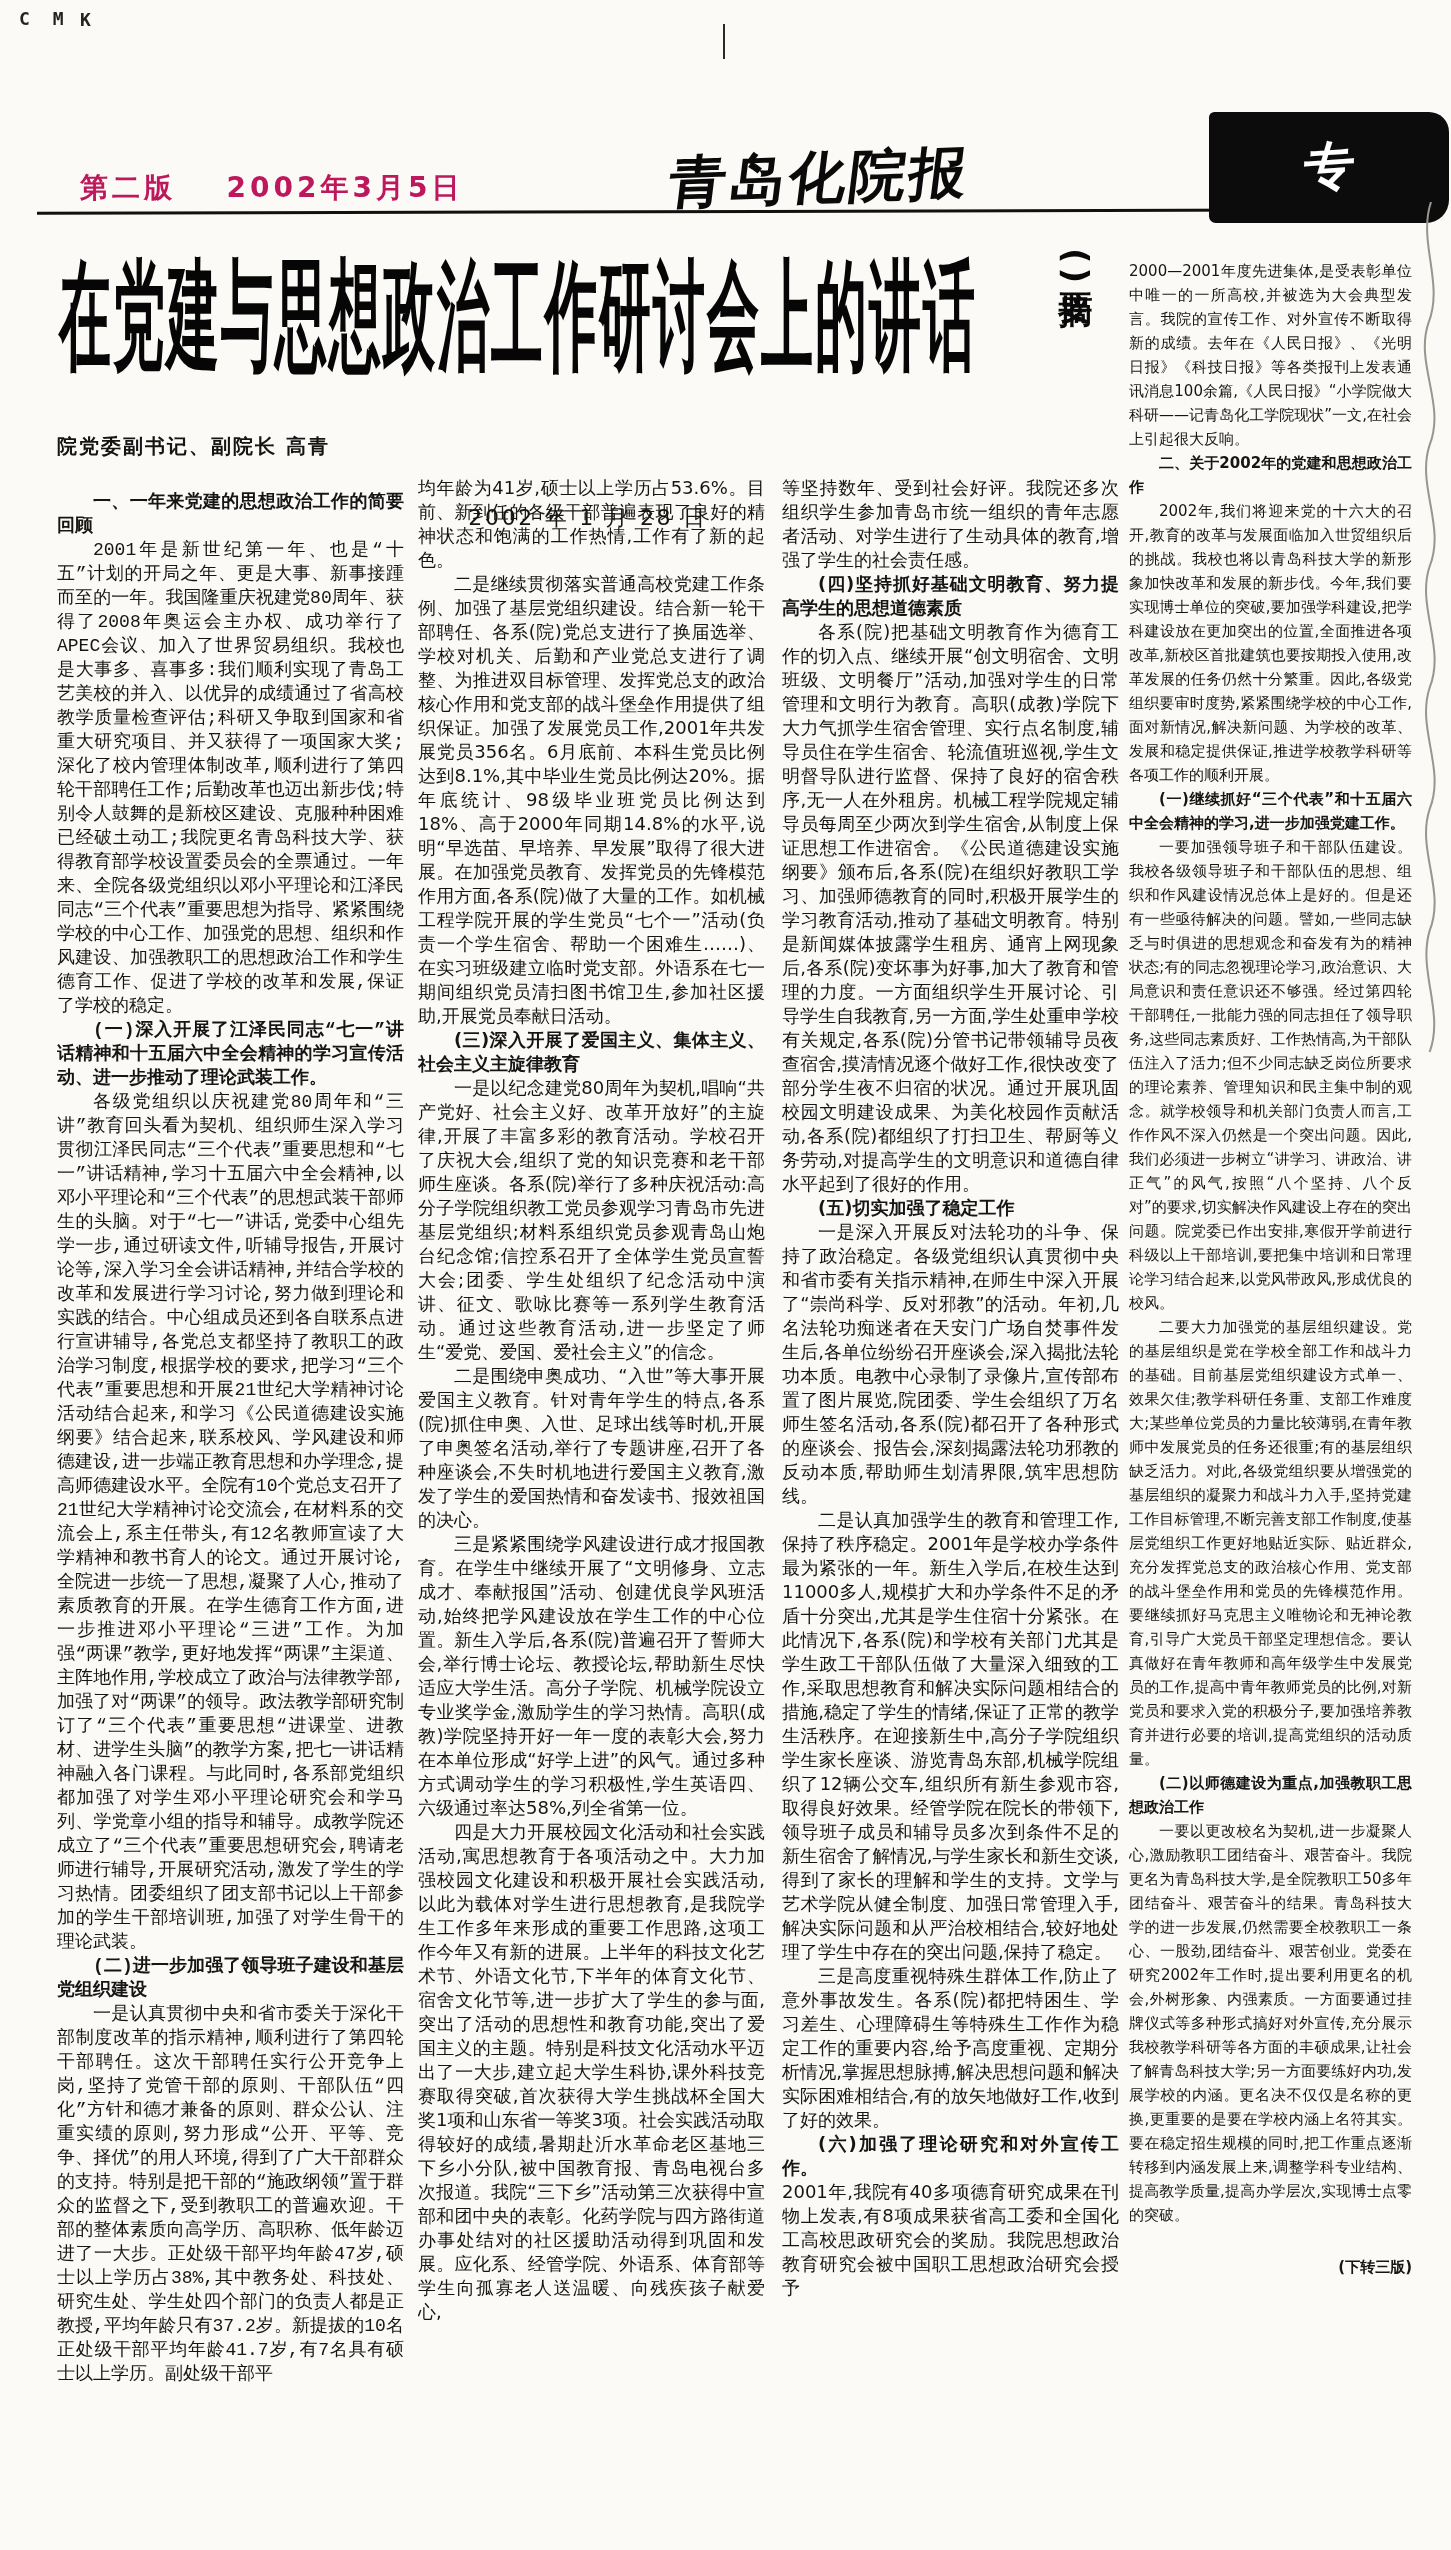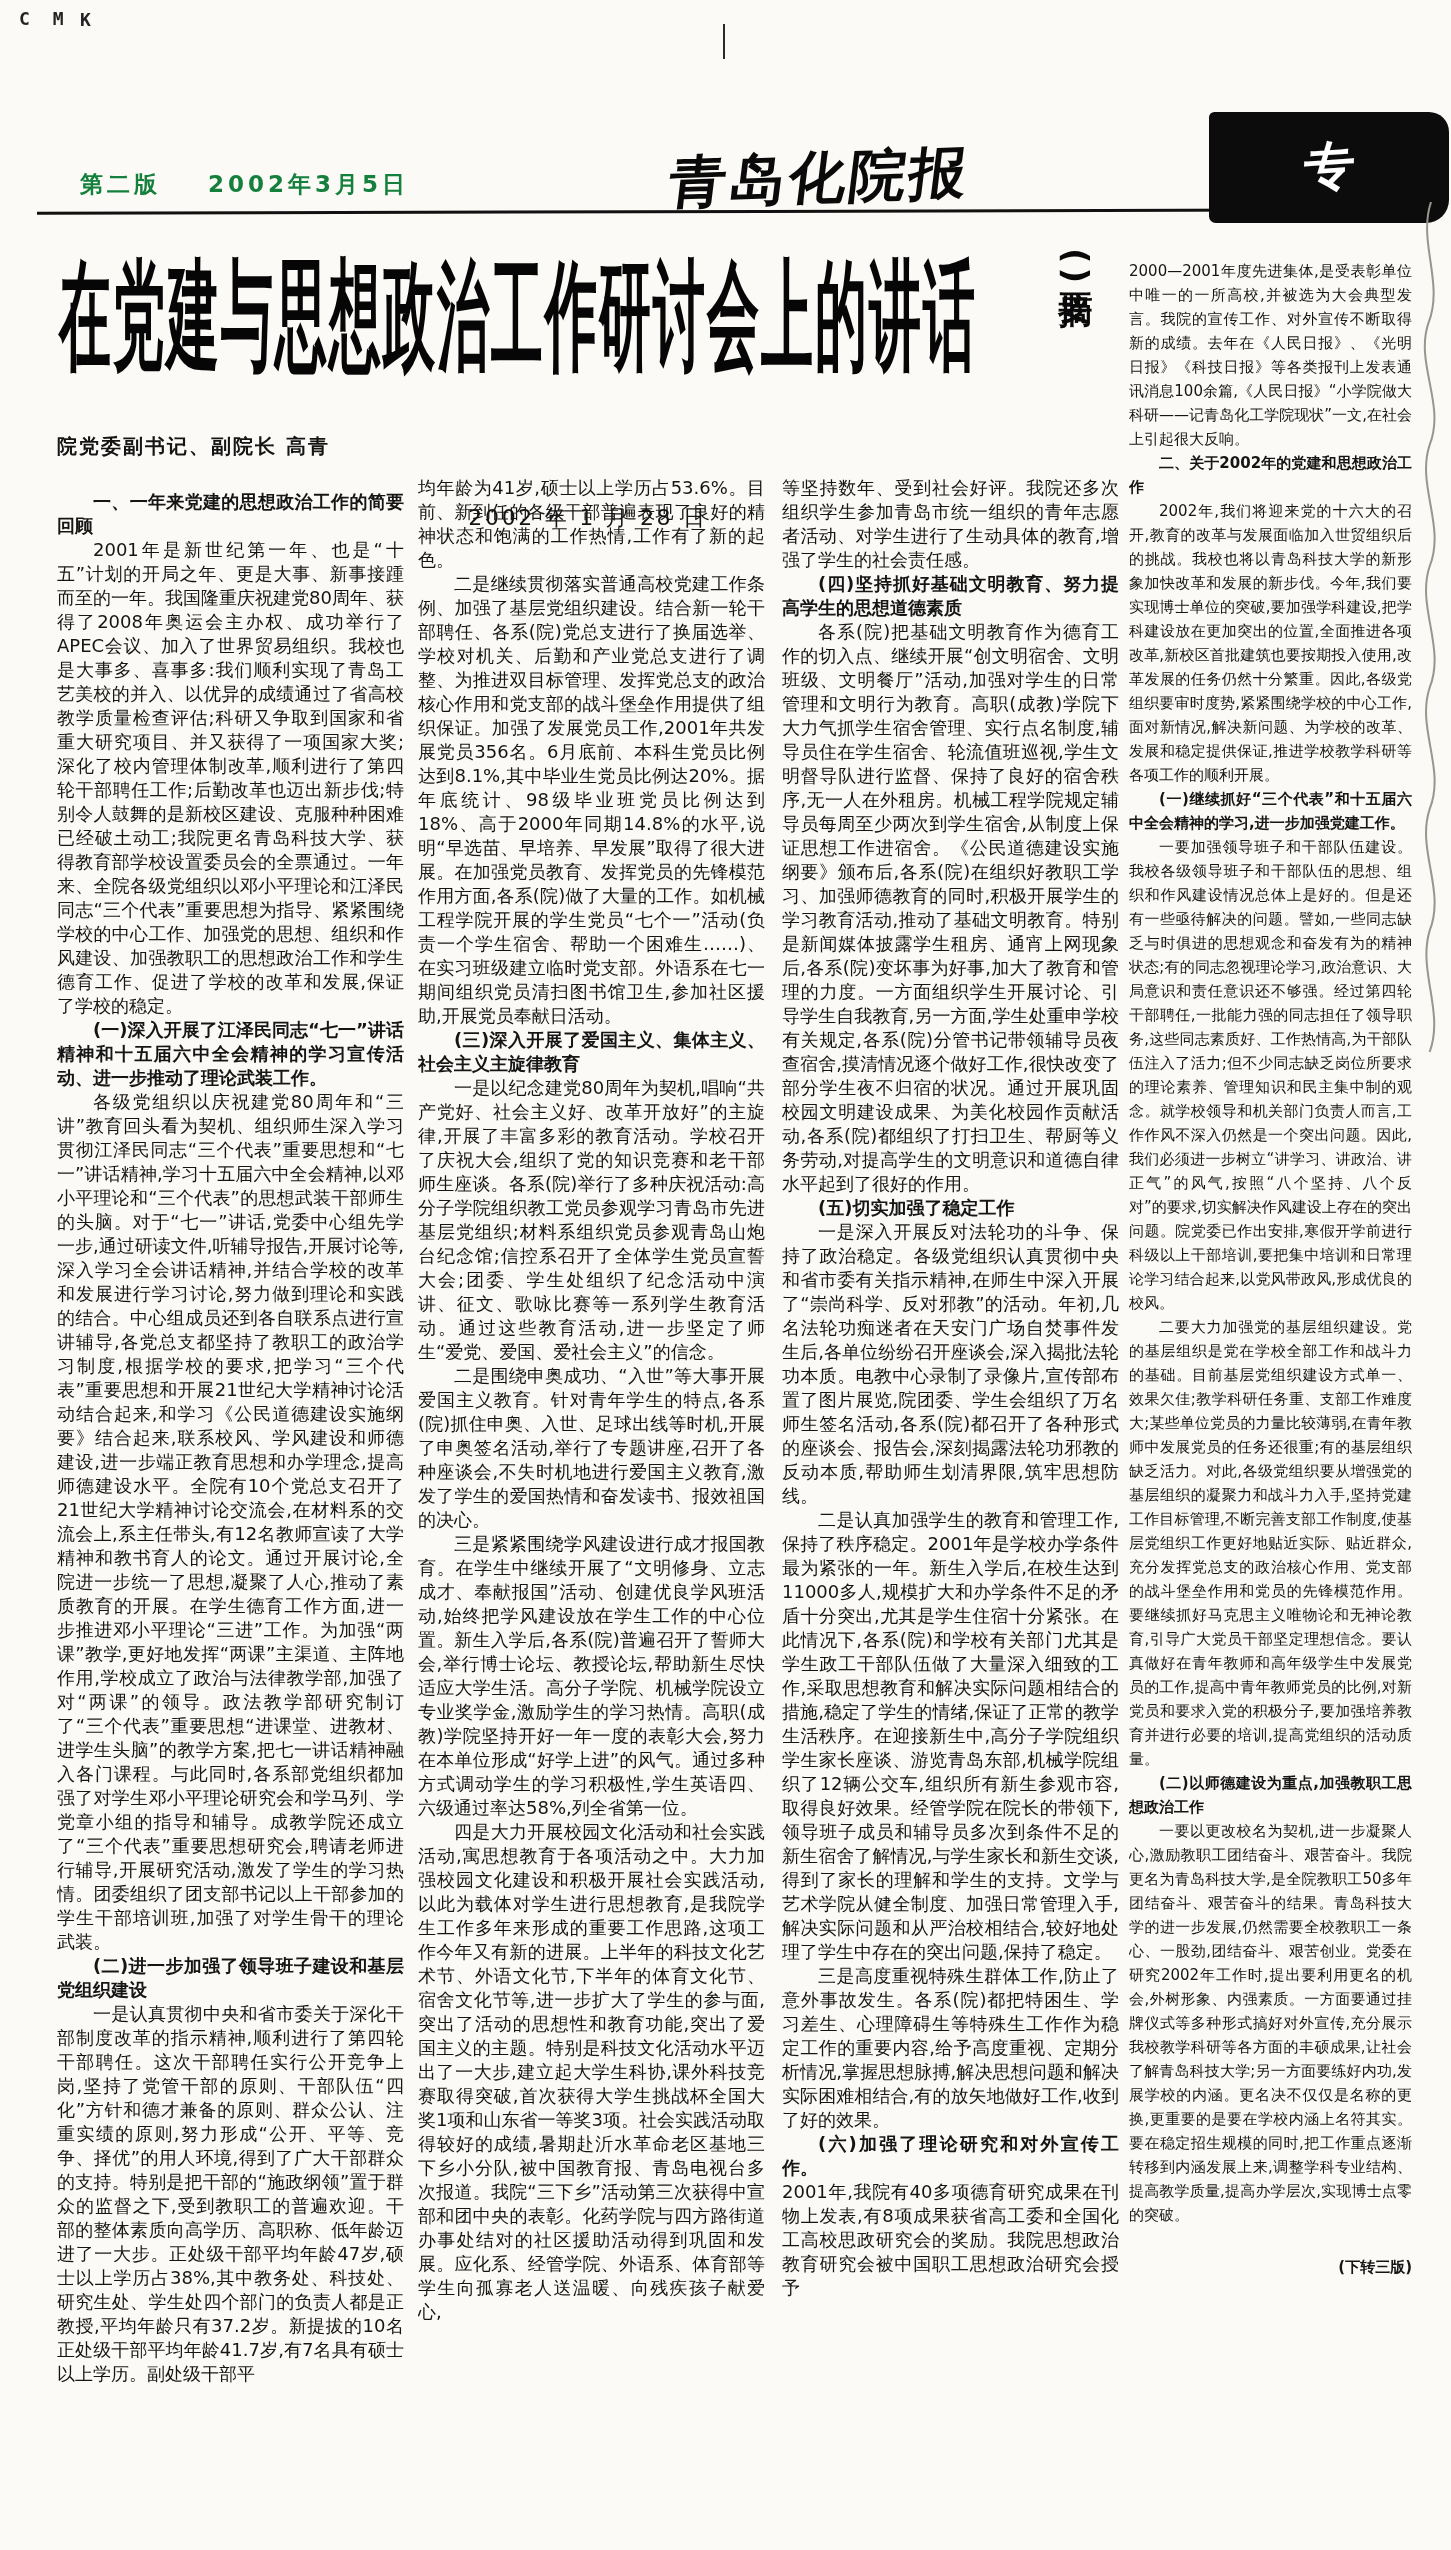--- a/index.html
+++ b/index.html
@@ -6,21 +6,21 @@
   body{
     width:1451px;height:2550px;position:relative;overflow:hidden;
     background:#fbfaf6;color:#141414;
     font-family:"DejaVu Sans",sans-serif;
   }
   .abs{position:absolute;}
   
   .printmark{font-family:"DejaVu Sans Mono",monospace;font-size:18px;color:#222;letter-spacing:6px;font-weight:700;}
   .foldmark{width:2px;height:35px;background:#2a2a2a;}
   
-  .pageinfo{font-size:23px;font-weight:700;letter-spacing:4px;color:#15803d;}
+  .pageinfo{font-size:28px;font-weight:700;letter-spacing:4px;color:#be185d;}
   .rule{height:2.7px;background:#111;transform:rotate(-0.15deg);}
   .masthead{
     width:324px;text-align:center;font-size:57px;font-weight:900;color:#0a0a0a;
     font-family:"DejaVu Serif",serif;
     transform:skewX(-9deg) rotate(-2deg);letter-spacing:2.7px;white-space:nowrap;
   }
   .badge{
     width:240px;height:111px;background:#0c0c0c;
     border-radius:5.4px 20px 23px 6.7px;
     display:flex;align-items:center;justify-content:center;
@@ -71,21 +71,21 @@
   </svg>
 </div>
 
 <div class="abs" style="left:59px;top:237px;height:142px;">
   <div class="headline">在党建与思想政治工作研讨会上的讲话</div>
 </div>
 <div class="abs subtitle" style="left:1053px;top:248px;">(摘要)</div>
 <div class="abs byline" style="left:57px;top:433px;">院党委副书记、副院长  高青</div>
 <div class="abs speechdate" style="left:57px;top:475px;">2002 年 1 月 28 日</div>
 
-<div class="abs col" style="left:57px;top:490px;width:347px;height:1962px;">
+<div class="abs col" style="left:57px;top:490px;width:347px;height:1962px;font-family:Liberation Mono, monospace;">
     <p class="para h">一、一年来党建的思想政治工作的简要回顾</p>
     <p class="para ">2001年是新世纪第一年、也是“十五”计划的开局之年、更是大事、新事接踵而至的一年。我国隆重庆祝建党80周年、获得了2008年奥运会主办权、成功举行了APEC会议、加入了世界贸易组织。我校也是大事多、喜事多:我们顺利实现了青岛工艺美校的并入、以优异的成绩通过了省高校教学质量检查评估;科研又争取到国家和省重大研究项目、并又获得了一项国家大奖;深化了校内管理体制改革,顺利进行了第四轮干部聘任工作;后勤改革也迈出新步伐;特别令人鼓舞的是新校区建设、克服种种困难已经破土动工;我院更名青岛科技大学、获得教育部学校设置委员会的全票通过。一年来、全院各级党组织以邓小平理论和江泽民同志“三个代表”重要思想为指导、紧紧围绕学校的中心工作、加强党的思想、组织和作风建设、加强教职工的思想政治工作和学生德育工作、促进了学校的改革和发展,保证了学校的稳定。</p>
     <p class="para h">(一)深入开展了江泽民同志“七一”讲话精神和十五届六中全会精神的学习宣传活动、进一步推动了理论武装工作。</p>
     <p class="para ">各级党组织以庆祝建党80周年和“三讲”教育回头看为契机、组织师生深入学习贯彻江泽民同志“三个代表”重要思想和“七一”讲话精神,学习十五届六中全会精神,以邓小平理论和“三个代表”的思想武装干部师生的头脑。对于“七一”讲话,党委中心组先学一步,通过研读文件,听辅导报告,开展讨论等,深入学习全会讲话精神,并结合学校的改革和发展进行学习讨论,努力做到理论和实践的结合。中心组成员还到各自联系点进行宣讲辅导,各党总支都坚持了教职工的政治学习制度,根据学校的要求,把学习“三个代表”重要思想和开展21世纪大学精神讨论活动结合起来,和学习《公民道德建设实施纲要》结合起来,联系校风、学风建设和师德建设,进一步端正教育思想和办学理念,提高师德建设水平。全院有10个党总支召开了21世纪大学精神讨论交流会,在材料系的交流会上,系主任带头,有12名教师宣读了大学精神和教书育人的论文。通过开展讨论,全院进一步统一了思想,凝聚了人心,推动了素质教育的开展。在学生德育工作方面,进一步推进邓小平理论“三进”工作。为加强“两课”教学,更好地发挥“两课”主渠道、主阵地作用,学校成立了政治与法律教学部,加强了对“两课”的领导。政法教学部研究制订了“三个代表”重要思想“进课堂、进教材、进学生头脑”的教学方案,把七一讲话精神融入各门课程。与此同时,各系部党组织都加强了对学生邓小平理论研究会和学马列、学党章小组的指导和辅导。成教学院还成立了“三个代表”重要思想研究会,聘请老师进行辅导,开展研究活动,激发了学生的学习热情。团委组织了团支部书记以上干部参加的学生干部培训班,加强了对学生骨干的理论武装。</p>
     <p class="para h">(二)进一步加强了领导班子建设和基层党组织建设</p>
     <p class="para ">一是认真贯彻中央和省市委关于深化干部制度改革的指示精神,顺利进行了第四轮干部聘任。这次干部聘任实行公开竞争上岗,坚持了党管干部的原则、干部队伍“四化”方针和德才兼备的原则、群众公认、注重实绩的原则,努力形成“公开、平等、竞争、择优”的用人环境,得到了广大干部群众的支持。特别是把干部的“施政纲领”置于群众的监督之下,受到教职工的普遍欢迎。干部的整体素质向高学历、高职称、低年龄迈进了一大步。正处级干部平均年龄47岁,硕士以上学历占38%,其中教务处、科技处、研究生处、学生处四个部门的负责人都是正教授,平均年龄只有37.2岁。新提拔的10名正处级干部平均年龄41.7岁,有7名具有硕士以上学历。副处级干部平</p>
   </div>
 <div class="abs col" style="left:418px;top:476px;width:347px;height:2057px;">
     <p class="para cont">均年龄为41岁,硕士以上学历占53.6%。目前、新到任的各级干部普遍表现了良好的精神状态和饱满的工作热情,工作有了新的起色。</p>
     <p class="para ">二是继续贯彻落实普通高校党建工作条例、加强了基层党组织建设。结合新一轮干部聘任、各系(院)党总支进行了换届选举、学校对机关、后勤和产业党总支进行了调整、为推进双目标管理、发挥党总支的政治核心作用和党支部的战斗堡垒作用提供了组织保证。加强了发展党员工作,2001年共发展党员356名。6月底前、本科生党员比例达到8.1%,其中毕业生党员比例达20%。据年底统计、98级毕业班党员比例达到18%、高于2000年同期14.8%的水平,说明“早选苗、早培养、早发展”取得了很大进展。在加强党员教育、发挥党员的先锋模范作用方面,各系(院)做了大量的工作。如机械工程学院开展的学生党员“七个一”活动(负责一个学生宿舍、帮助一个困难生……)、在实习班级建立临时党支部。外语系在七一期间组织党员清扫图书馆卫生,参加社区援助,开展党员奉献日活动。</p>

